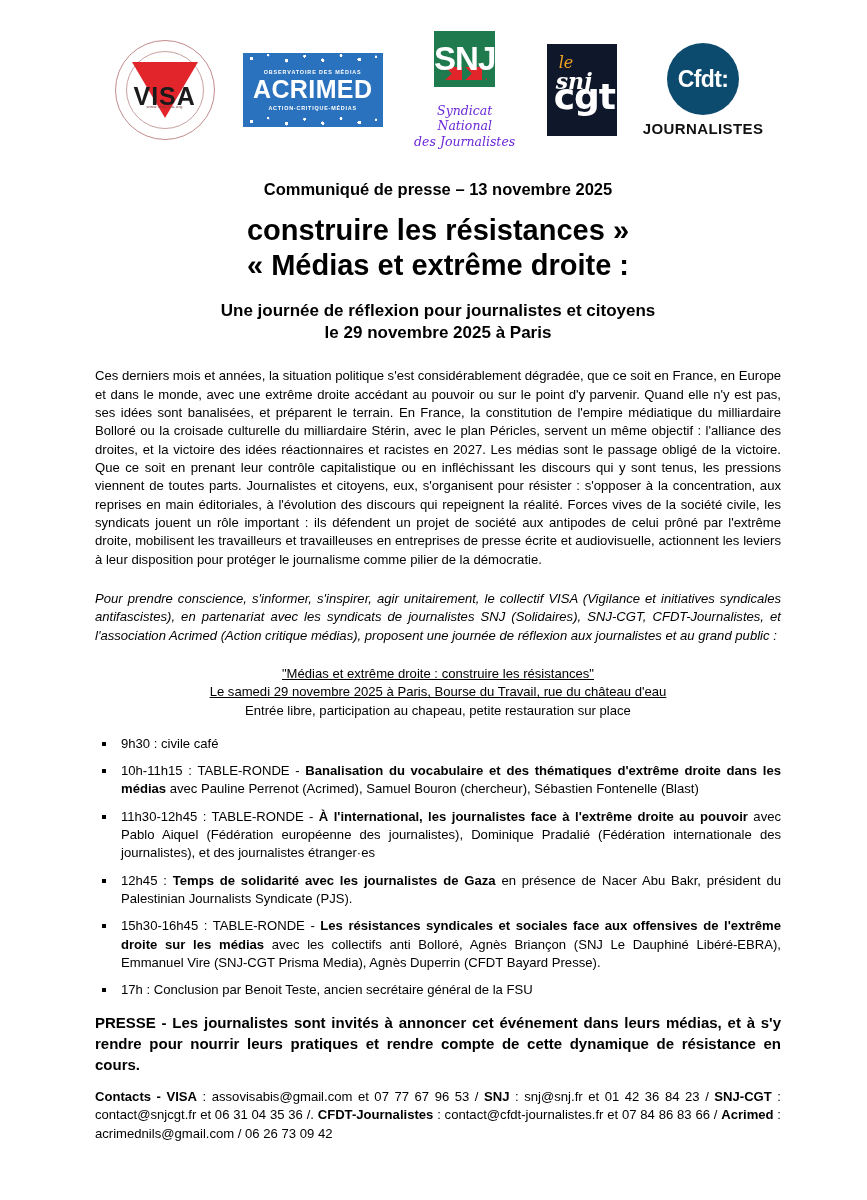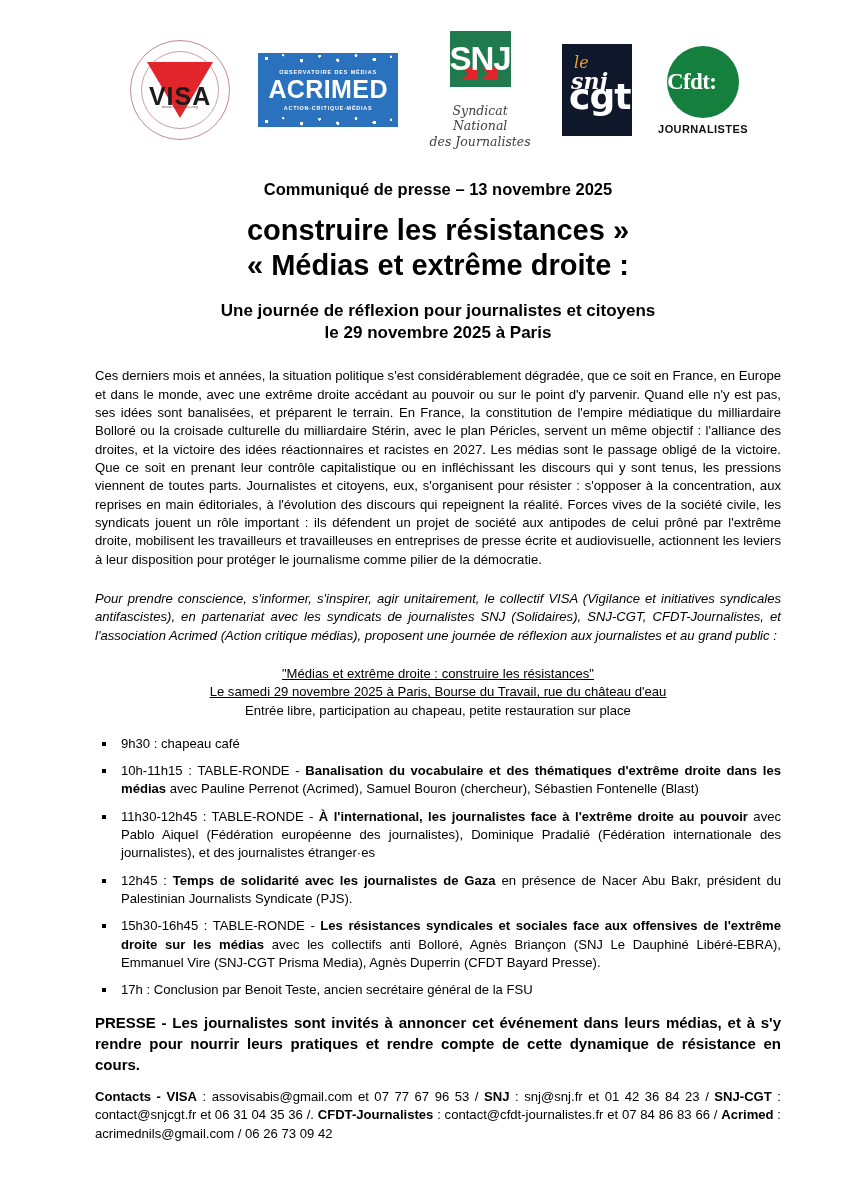--- a/index.html
+++ b/index.html
@@ -126,21 +126,21 @@
   .snj-zig {
     position: absolute; left: 8px; right: 8px; bottom: 7px; height: 13px;
     background:
       linear-gradient(135deg, transparent 48%, #e1252b 50%),
       linear-gradient(45deg, transparent 48%, #e1252b 50%);
     background-size: 20px 13px;
     background-repeat: repeat-x;
     z-index: 1;
   }
   .snj-script {
-    color: #404040;
+    color: #6d28d9;
     font-family: "DejaVu Serif", serif;
     font-style: italic;
     font-size: 12.5px;
     line-height: 1.25;
     text-align: center;
     margin-top: 16px;
   }
 
   
   .cgt-box {
@@ -163,30 +163,30 @@
     position: absolute; left: 7px; top: 35px;
     color: #ffffff;
     font-family: "DejaVu Sans", sans-serif;
     font-weight: 700; font-size: 36px; line-height: 1;
     letter-spacing: -1px;
   }
 
   
   .cfdt-circle {
     width: 72px; height: 72px; border-radius: 50%;
-    background: #15803d;
-    display: flex; align-items: center; justify-content: flex-start; font-family: Liberation Serif, serif;
+    background: #0c4a6e;
+    display: flex; align-items: center; justify-content: center;
   }
   .cfdt-text {
     color: #ffffff; font-size: 23px; font-weight: 700;
     letter-spacing: -.6px;
   }
   .cfdt-label {
     margin-top: 5px;
-    font-size: 11px; font-weight: 700;
+    font-size: 15px; font-weight: 700;
     letter-spacing: .4px; color: #111111;
   }
 
   
   .kicker {
     text-align: center;
     font-size: 16.5px;
     font-weight: 700;
     margin-top: 36px;
   }
@@ -330,21 +330,21 @@
 
   <p class="para second">Pour prendre conscience, s'informer, s'inspirer, agir unitairement, le collectif VISA (Vigilance et initiatives syndicales antifascistes), en partenariat avec les syndicats de journalistes SNJ (Solidaires), SNJ-CGT, CFDT-Journalistes, et l'association Acrimed (Action critique médias), proposent une journée de réflexion aux journalistes et au grand public :</p>
 
   <div class="event-block">
     <div class="u">"Médias et extrême droite : construire les résistances"</div>
     <div class="u">Le samedi 29 novembre 2025 à Paris, Bourse du Travail, rue du château d'eau</div>
     <div>Entrée libre, participation au chapeau, petite restauration sur place</div>
   </div>
 
   <ul class="program" id="program-list">
-      <li><span>9h30 : chapeau café</span></li>
+      <li><span>9h30 : civile café</span></li>
       <li><span>10h-11h15 : TABLE-RONDE - </span><b>Banalisation du vocabulaire et des thématiques d'extrême droite dans les médias</b><span> avec Pauline Perrenot (Acrimed), Samuel Bouron (chercheur), Sébastien Fontenelle (Blast)</span></li>
       <li><span>11h30-12h45 : TABLE-RONDE - </span><b>À l'international, les journalistes face à l'extrême droite au pouvoir</b><span> avec Pablo Aiquel (Fédération européenne des journalistes), Dominique Pradalié (Fédération internationale des journalistes), et des journalistes étranger·es</span></li>
       <li><span>12h45 : </span><b>Temps de solidarité avec les journalistes de Gaza</b><span> en présence de Nacer Abu Bakr, président du Palestinian Journalists Syndicate (PJS).</span></li>
       <li><span>15h30-16h45 : TABLE-RONDE - </span><b>Les résistances syndicales et sociales face aux offensives de l'extrême droite sur les médias</b><span> avec les collectifs anti Bolloré, Agnès Briançon (SNJ Le Dauphiné Libéré-EBRA), Emmanuel Vire (SNJ-CGT Prisma Media), Agnès Duperrin (CFDT Bayard Presse).</span></li>
       <li><span>17h : Conclusion par Benoit Teste, ancien secrétaire général de la FSU</span></li>
     </ul>
 
   <div class="presse">PRESSE - Les journalistes sont invités à annoncer cet événement dans leurs médias, et à s'y rendre pour nourrir leurs pratiques et rendre compte de cette dynamique de résistance en cours.</div>
 
   <div class="contacts" id="contacts-line"><b>Contacts - VISA</b><span> : assovisabis@gmail.com et 07 77 67 96 53  / </span><b>SNJ</b><span> : snj@snj.fr et 01 42 36 84 23 / </span><b>SNJ-CGT</b><span> : contact@snjcgt.fr et 06 31 04 35 36  /. </span><b>CFDT-Journalistes</b><span> : contact@cfdt-journalistes.fr et 07 84 86 83 66  / </span><b>Acrimed</b><span> : acrimednils@gmail.com / 06 26 73 09 42</span></div>

